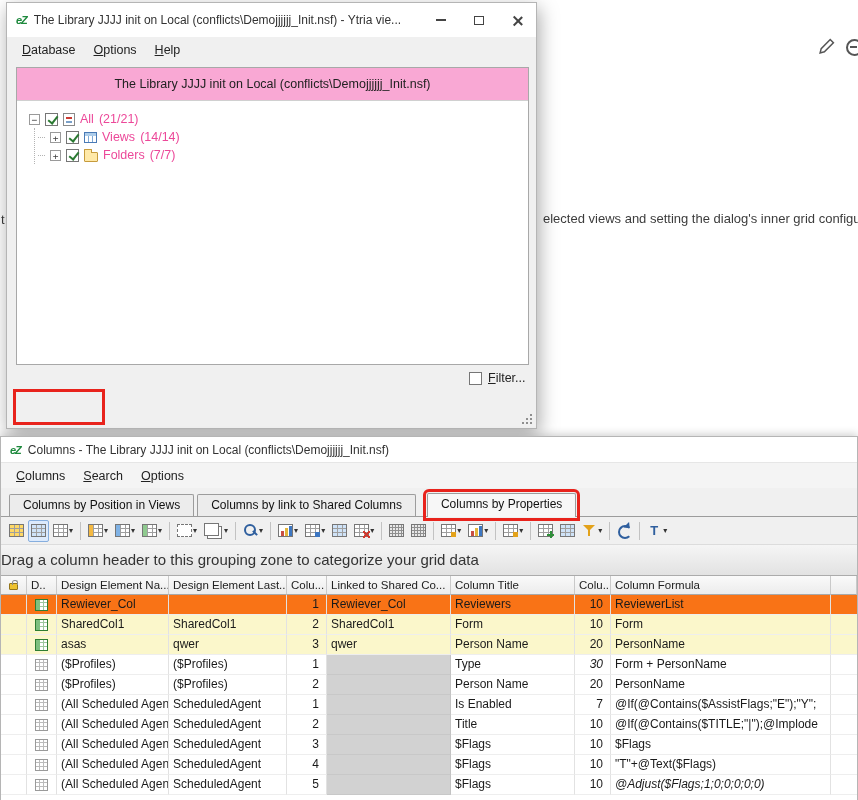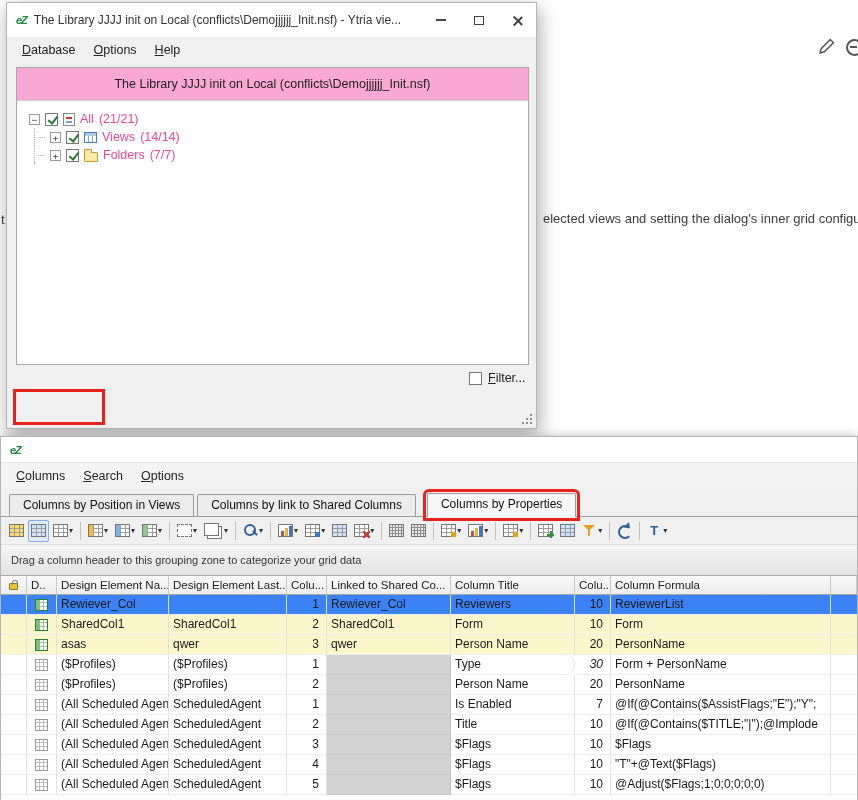--- a/index.html
+++ b/index.html
@@ -142,21 +142,21 @@
     background:linear-gradient(45deg,transparent 40%,#d03b30 40% 60%,transparent 60%),
                linear-gradient(-45deg,transparent 40%,#d03b30 40% 60%,transparent 60%); }
   .ti.gridadd::after { content:""; position:absolute; right:-2px; bottom:-2px; width:7px; height:7px;
     background:linear-gradient(#2f8f3a,#2f8f3a) center/7px 2px no-repeat,
                linear-gradient(#2f8f3a,#2f8f3a) center/2px 7px no-repeat; }
   .ti.corner::after  { content:""; position:absolute; right:-1px; bottom:-1px; width:5px; height:5px; background:#e3a21a; }
   .ti.corner2::after { content:""; position:absolute; right:-1px; bottom:-1px; width:5px; height:5px; background:#3d77c2; }
 
   
   .groupzone { height:31px; background:linear-gradient(#f5f5f5,#e2e2e2); border-bottom:1px solid #ababab;
-               font-size:11px; color:#333; line-height:30px; padding-left:10px; flex:none; }
+               font-size:15px; color:#333; line-height:30px; flex:none; }
   .gridhead { display:flex; background:#f0f0f0; flex:none; }
   .ghc { height:19px; background:linear-gradient(#fafafa,#ececec); border-right:1px solid #c9c9c9;
          border-bottom:1px solid #a8a8a8; padding:0 4px; font-size:11.5px; white-space:nowrap; overflow:hidden;
          flex:none; display:flex; align-items:center; color:#222; }
   .ghc.fill { flex:1; }
   .lock { width:9px; height:7px; background:#edc12f; border:1px solid #93741a; border-radius:1px;
           position:relative; flex:none; margin:2px auto 0; }
   .lock::before { content:""; position:absolute; left:1.5px; top:-4px; width:4px; height:4px;
                   border:1.2px solid #8d8d8d; border-bottom:none; border-radius:2.5px 2.5px 0 0; }
   .gridbody { flex:1; background:#fff; overflow:hidden; }
@@ -244,20 +244,21 @@
     </span>
   </div>
 
   <div class="hl-rect" id="hl-columns" style="border-color: rgb(232, 35, 28);"></div>
   <div class="grip"></div>
 </div>
 
 <div class="win" id="botwin">
   <div class="titlebar">
     <span class="logo">eZ</span>
+    <span class="title">Columns - The Library JJJJ init on Local (conflicts\Demojjjjjj_Init.nsf)</span>
   </div>
   <div class="menubar">
     <span class="mi">Columns</span>
     <span class="mi">Search</span>
     <span class="mi">Options</span>
   </div>
   <div class="tabrow">
     <div class="tab">Columns by Position in Views</div>
     <div class="tab">Columns by link to Shared Columns</div>
     <div class="tab active hlbox" style="outline-color: rgb(232, 35, 28);">Columns by Properties</div>
@@ -383,21 +384,21 @@
       </div>
       <div class="ghc" style="width: 36px;">
         <span>Colu...</span>
       </div>
       <div class="ghc" style="width: 220px;">
         <span>Column Formula</span>
       </div>
       <div class="ghc fill"></div>
     </div>
   <div class="gridbody">
-      <div class="grow" style="background: #3b82f6;">
+      <div class="grow" style="background: #f97316;">
         <div class="gc" style="width: 26px;"></div>
         <div class="gc cicon" style="width: 30px;">
           <span class="ri ri-shared"></span>
         </div>
         <div class="gc" style="width: 112px;">Rewiever_Col</div>
         <div class="gc" style="width: 118px;"></div>
         <div class="gc num" style="width: 40px;">1</div>
         <div class="gc" style="width: 124px;">Rewiever_Col</div>
         <div class="gc" style="width: 124px;">Reviewers</div>
         <div class="gc num" style="width: 36px;">10</div>
@@ -434,21 +435,21 @@
       </div>
       <div class="grow">
         <div class="gc" style="width: 26px;"></div>
         <div class="gc cicon" style="width: 30px;">
           <span class="ri ri-plain"></span>
         </div>
         <div class="gc" style="width: 112px;">($Profiles)</div>
         <div class="gc" style="width: 118px;">($Profiles)</div>
         <div class="gc num" style="width: 40px;">1</div>
         <div class="gc dis" style="width: 124px;"></div>
-        <div class="gc" style="width: 124px; border-radius: 9px;">Type</div>
+        <div class="gc" style="width: 124px;">Type</div>
         <div class="gc num" style="width: 36px; font-style: italic;">30</div>
         <div class="gc" style="width: 220px;">Form + PersonName</div>
         <div class="gc fill"></div>
       </div>
       <div class="grow">
         <div class="gc" style="width: 26px;"></div>
         <div class="gc cicon" style="width: 30px;">
           <span class="ri ri-plain"></span>
         </div>
         <div class="gc" style="width: 112px;">($Profiles)</div>
@@ -520,17 +521,17 @@
         <div class="gc" style="width: 26px;"></div>
         <div class="gc cicon" style="width: 30px;">
           <span class="ri ri-plain"></span>
         </div>
         <div class="gc" style="width: 112px;">(All Scheduled Agent)</div>
         <div class="gc" style="width: 118px;">ScheduledAgent</div>
         <div class="gc num" style="width: 40px;">5</div>
         <div class="gc dis" style="width: 124px;"></div>
         <div class="gc" style="width: 124px;">$Flags</div>
         <div class="gc num" style="width: 36px;">10</div>
-        <div class="gc" style="width: 220px;">@Adjust($Flags;1;0;0;0;0;0)</div>
+        <div class="gc" style="width: 220px; font-style: italic;">@Adjust($Flags;1;0;0;0;0;0)</div>
         <div class="gc fill"></div>
       </div>
     </div>
 </div>
 
 </body></html>

